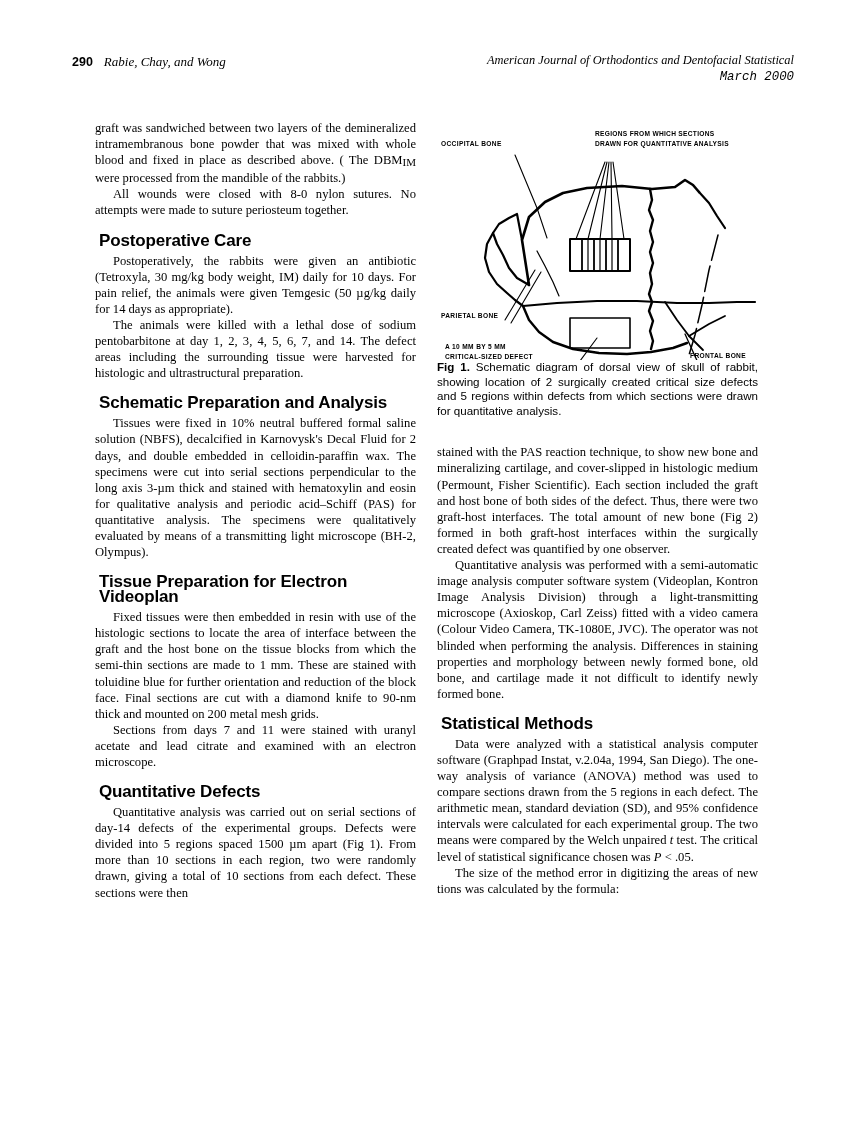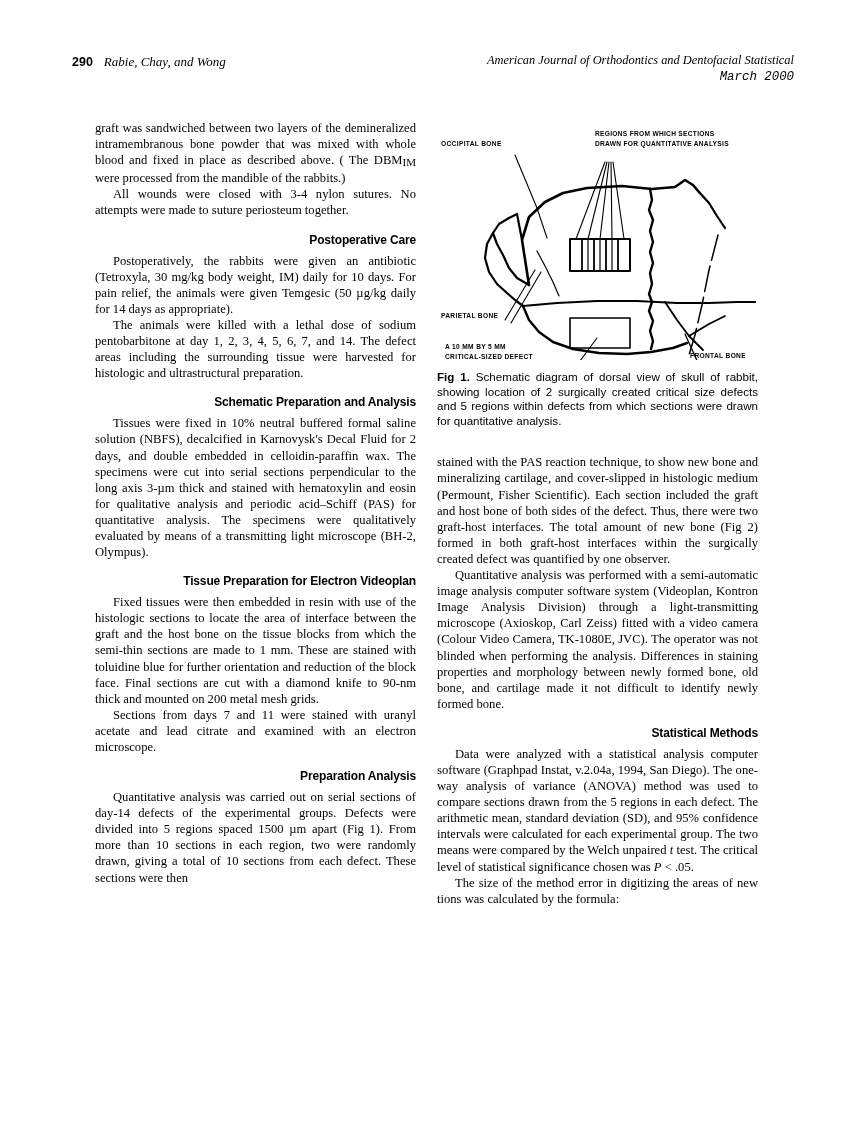--- a/index.html
+++ b/index.html
@@ -79,24 +79,24 @@
     text-indent: 18px;
     text-align: justify;
     text-justify: inter-word;
     hyphens: none;
   }
   p.body-para.noindent { text-indent: 0; }
 
   h2.section-head {
     font-family: "Liberation Sans", sans-serif;
     font-weight: bold;
-    font-size: 12px;
+    font-size: 17px;
     line-height: 15px;
-    margin: 14px 0 5px 12px;
-    text-align: right;
+    margin: 14px 0 5px 4px;
+    text-align: left;
     letter-spacing: -0.15px;
   }
 
   sub { font-size: 11px; vertical-align: -2px; }
   em { font-style: italic; }
 
   
   .figure-block {
     position: relative;
     width: 321px;
@@ -106,21 +106,20 @@
     position: relative;
     width: 321px;
     height: 240px;
   }
   .figure-art svg { display: block; }
   .fig-caption {
     font-family: "Liberation Sans", sans-serif;
     font-size: 11.6px;
     line-height: 14.6px;
     text-align: justify;
-    margin-top: 10px;
   }
   .fig-caption .fig-label {
     font-weight: bold;
   }
   .fig-gap { height: 26px; }
 </style>
 </head>
 <body>
 
 <div class="page">
@@ -132,40 +131,40 @@
     <div class="rh-right">
       <span class="rh-journal">American Journal of Orthodontics and Dentofacial Statistical</span>
       <span class="rh-date">March 2000</span>
     </div>
   </div>
 
   <div class="col col-left">
 
     <p class="body-para noindent"><span>graft was sandwiched between two layers of the deminer­alized intramembranous bone powder that was mixed with whole blood and fixed in place as described above. ( The DBM</span><sub>IM</sub><span> were processed from the mandible of the rabbits.)</span></p>
 
-    <p class="body-para">All wounds were closed with 3-4 nylon sutures. No attempts were made to suture periosteum together.</p>
+    <p class="body-para">All wounds were closed with 8-0 nylon sutures. No attempts were made to suture periosteum together.</p>
 
     <h2 class="section-head">Postoperative Care</h2>
 
     <p class="body-para">Postoperatively, the rabbits were given an antibiotic (Tetroxyla, 30 mg/kg body weight, IM) daily for 10 days. For pain relief, the animals were given Temgesic (50 µg/kg daily for 14 days as appropriate).</p>
 
     <p class="body-para">The animals were killed with a lethal dose of sodi­um pentobarbitone at day 1, 2, 3, 4, 5, 6, 7, and 14. The defect areas including the surrounding tissue were har­vested for histologic and ultrastructural preparation.</p>
 
     <h2 class="section-head">Schematic Preparation and Analysis</h2>
 
     <p class="body-para">Tissues were fixed in 10% neutral buffered formal saline solution (NBFS), decalcified in Karnovysk's Decal Fluid for 2 days, and double embedded in cel­loidin-paraffin wax. The specimens were cut into ser­ial sections perpendicular to the long axis 3-µm thick and stained with hematoxylin and eosin for qualita­tive analysis and periodic acid–Schiff (PAS) for quantitative analysis. The specimens were qualita­tively evaluated by means of a transmitting light microscope (BH-2, Olympus).</p>
 
     <h2 class="section-head">Tissue Preparation for Electron Videoplan</h2>
 
 
     <p class="body-para">Fixed tissues were then embedded in resin with use of the histologic sections to locate the area of interface between the graft and the host bone on the tissue blocks from which the semi-thin sections are made to 1 mm. These are stained with toluidine blue for further orien­tation and reduction of the block face. Final sections are cut with a diamond knife to 90-nm thick and mounted on 200 metal mesh grids.</p>
 
     <p class="body-para">Sections from days 7 and 11 were stained with uranyl acetate and lead citrate and examined with an electron microscope.</p>
 
-    <h2 class="section-head">Preparation Analysis</h2>
+    <h2 class="section-head">Quantitative Defects</h2>
 
     <p class="body-para">Quantitative analysis was carried out on serial sec­tions of day-14 defects of the experimental groups. Defects were divided into 5 regions spaced 1500 µm apart (Fig 1). From more than 10 sections in each region, two were randomly drawn, giving a total of 10 sections from each defect. These sections were then</p>
   </div>
 
   <div class="col col-right">
 
     <div class="figure-block">
       <div class="figure-art">
         <svg width="321" height="240" viewBox="0 0 321 240" xmlns="http://www.w3.org/2000/svg">
           <g fill="none" stroke="#000000" stroke-linecap="round" stroke-linejoin="round">

